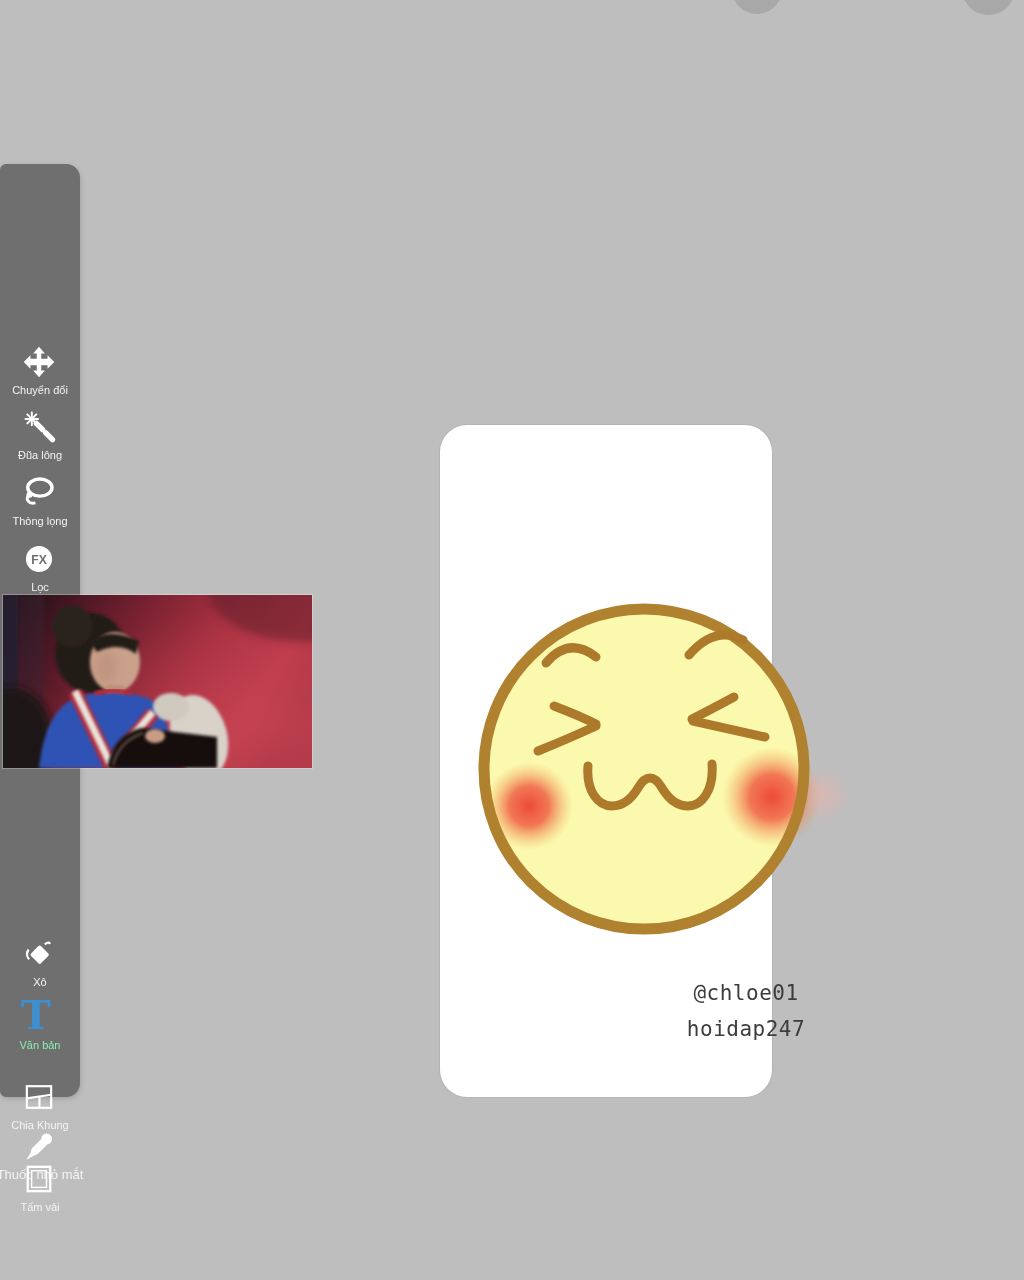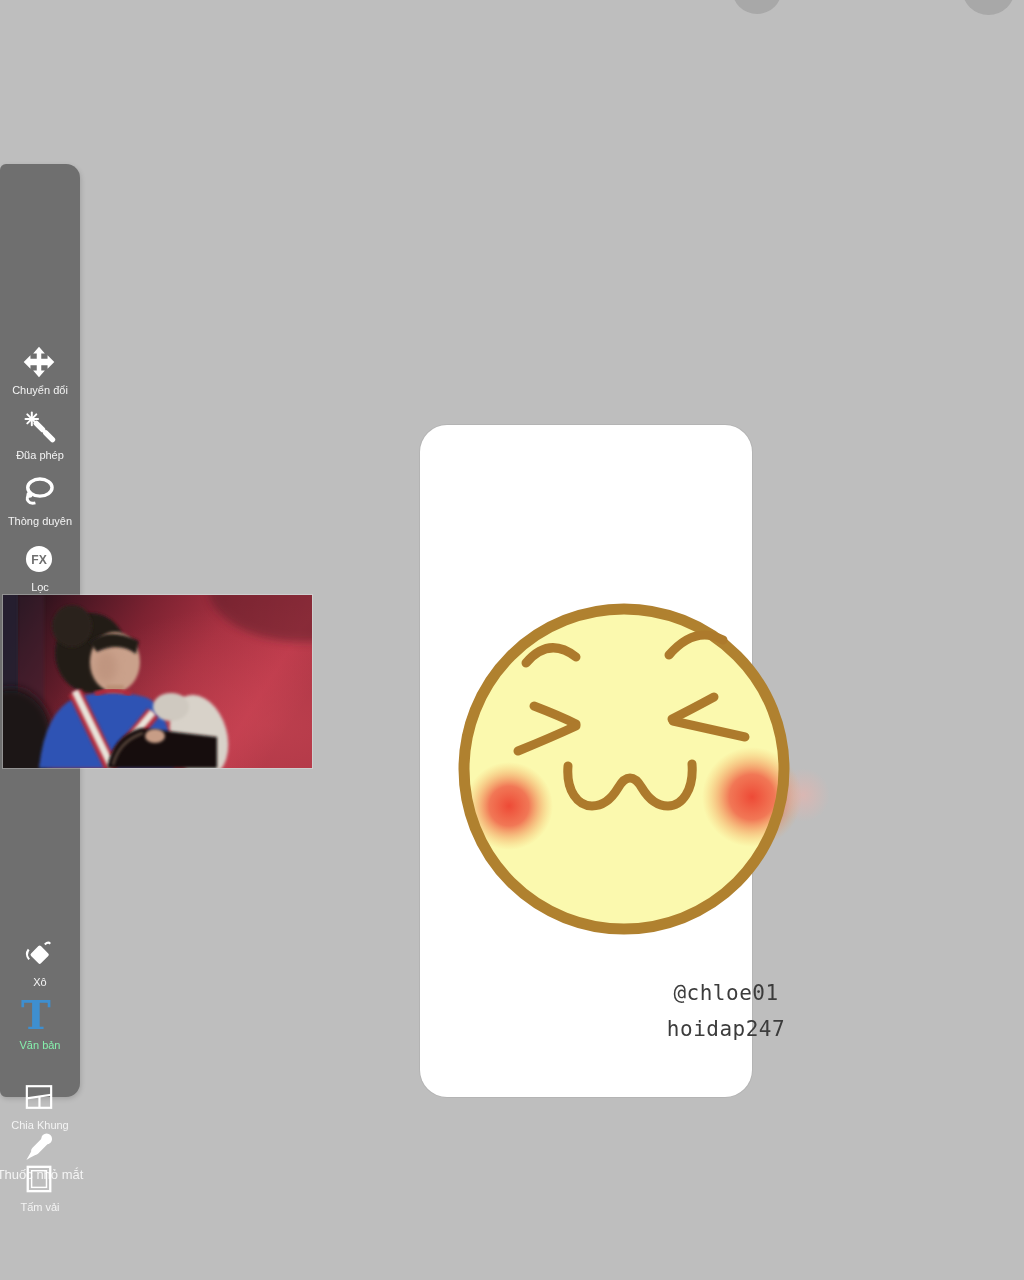--- a/index.html
+++ b/index.html
@@ -43,21 +43,21 @@
   }
   .lyrics {
     position:absolute; right:15px; top:19px; text-align:right;
     color:#ffffff; font-family:"DejaVu Serif", serif; font-style:italic;
     font-size:12.3px; line-height:20px;
     text-shadow:0 0 3px rgba(90,15,25,0.65);
   }
 
   
   .canvas {
-    position:absolute; left:420px; top:425px; width:332px; height:672px;
+    position:absolute; left:440px; top:425px; width:332px; height:672px;
     background:#ffffff; z-index:1; box-shadow:0 0 0 1px rgba(0,0,0,0.05);border-radius:27px;
   }
   .wm {
     position:absolute; left:216px; width:180px; text-align:center;
     font-family:"DejaVu Sans Mono", monospace; font-size:21px;
     color:#3c3c3c; letter-spacing:0.5px;
   }
   .wm1 { top:556px; }
   .wm2 { top:592px; }
 </style>
@@ -116,32 +116,32 @@
       <span class="ticon">
         <svg width="36" height="36" viewBox="0 0 40 40" fill="none" stroke="#fff" stroke-linecap="round">
           <line x1="12" y1="4" x2="12" y2="18" stroke-width="2.2"></line>
           <line x1="5" y1="11" x2="19" y2="11" stroke-width="2.2"></line>
           <line x1="7" y1="6" x2="17" y2="16" stroke-width="2.2"></line>
           <line x1="17" y1="6" x2="7" y2="16" stroke-width="2.2"></line>
           <line x1="17" y1="16" x2="24" y2="23" stroke-width="6"></line>
           <line x1="27.5" y1="26.5" x2="35" y2="34" stroke-width="6"></line>
         </svg>
       </span>
-      <span class="tlabel">Đũa phép</span>
+      <span class="tlabel">Đũa lông</span>
     </div>
 
     <div class="tool" style="top:310px">
       <span class="ticon">
         <svg width="36" height="36" viewBox="0 0 40 40" fill="none" stroke="#fff">
           <ellipse cx="21" cy="14" rx="13.5" ry="9.5" stroke-width="3.8"></ellipse>
           <path d="M10 21 q -5 4 -2 8 q 2.5 3.5 8 2" stroke-width="3.2"></path>
           <circle cx="9.5" cy="22" r="3.4" fill="#fff" stroke="none"></circle>
         </svg>
       </span>
-      <span class="tlabel">Thòng duyên</span>
+      <span class="tlabel">Thòng lọng</span>
     </div>
 
     <div class="tool" style="top:376px">
       <span class="ticon">
         <svg width="36" height="36" viewBox="0 0 40 40">
           <circle cx="20" cy="20" r="14.5" fill="#fff"></circle>
           <text x="20" y="25.5" text-anchor="middle" font-size="13.5" font-weight="bold" fill="#6f6f6f" font-family="Liberation Sans, sans-serif">FX</text>
         </svg>
       </span>
       <span class="tlabel">Lọc</span>

